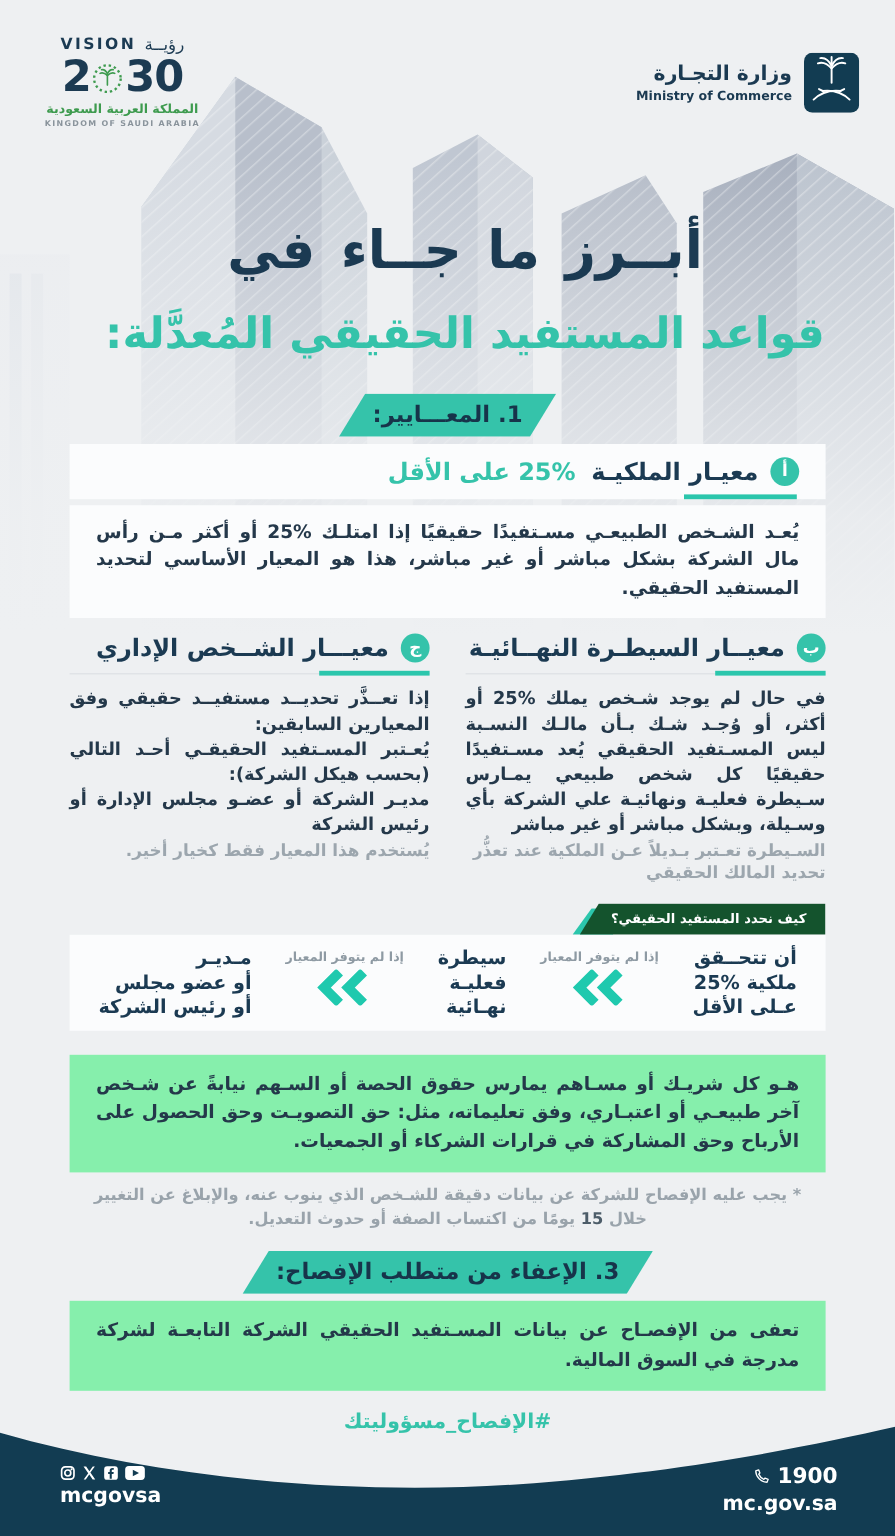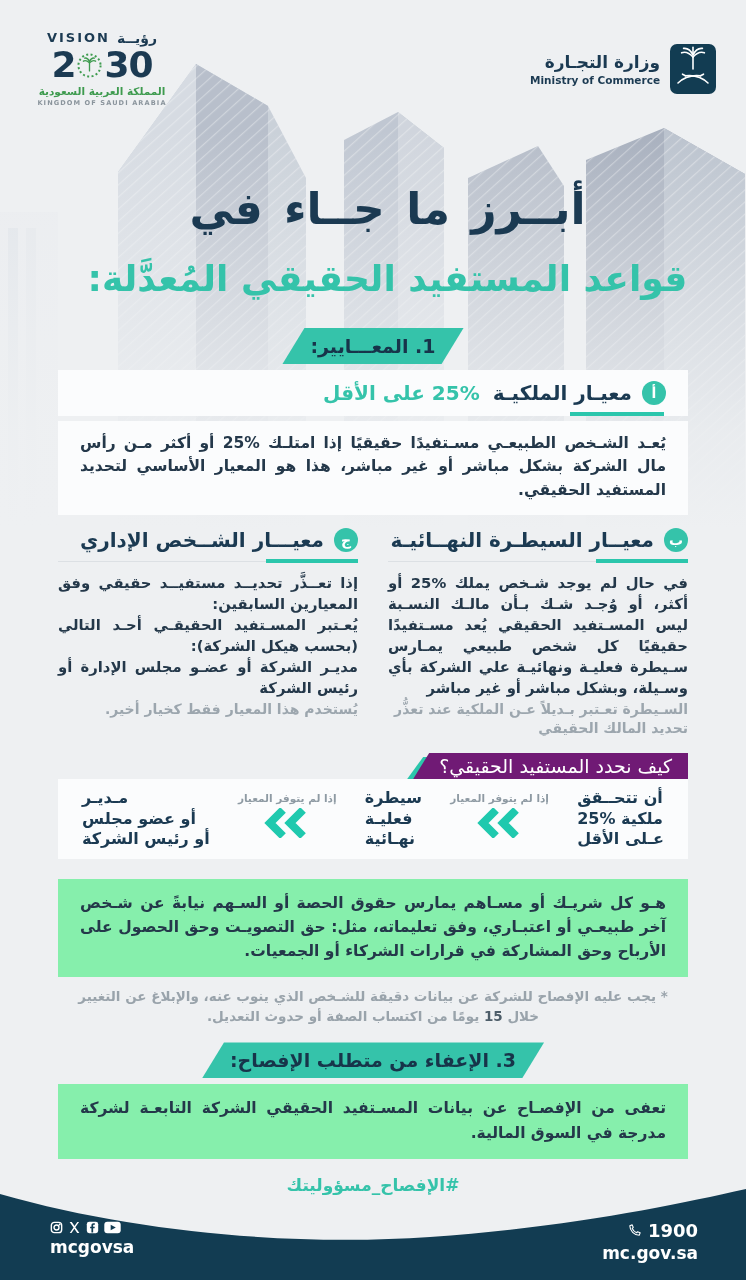--- a/index.html
+++ b/index.html
@@ -9,21 +9,21 @@
     background:#EEF0F2; font-family:"DejaVu Sans", sans-serif; direction:rtl;
   }
   
   .skyline { position:absolute; top:0; left:0; width:746px; height:540px; opacity:.55; }
   .sky-fade { position:absolute; top:130px; left:0; width:746px; height:420px;
     background:linear-gradient(to bottom, rgba(238,240,242,0) 0%, rgba(238,240,242,.55) 40%, rgba(238,240,242,.9) 72%, #EEF0F2 95%); }
   
   .vision { position:absolute; top:30px; left:36px; width:132px; text-align:center; direction:ltr; color:#1B3A52; }
   .vision-row1 { display:flex; justify-content:center; gap:7px; }
   .vision-en { font-size:13px; letter-spacing:2px; font-weight:bold; }
-  .vision-ar { font-size:14px; font-weight:bold; }
+  .vision-ar { font-size:14px; font-weight:normal; }
   .vision-year { display:flex; justify-content:center; align-items:center; font-size:36px; font-weight:bold; letter-spacing:-1px; line-height:1; margin-top:1px; }
   .vision-country-ar { color:#3E9B4F; font-size:10.5px; font-weight:bold; margin-top:2px; }
   .vision-country-en { color:#8A949C; font-size:6.6px; letter-spacing:1.1px; font-weight:bold; margin-top:2px; }
   .ministry { position:absolute; top:44px; right:30px; display:flex; align-items:center; gap:10px; direction:ltr; }
   .ministry-txt { text-align:right; color:#1B3A52; }
   .ministry-ar { font-size:17px; font-weight:bold; }
   .ministry-en { font-size:10.5px; font-weight:bold; margin-top:2px; }
   
   .title-block { position:absolute; top:183px; left:0; right:0; text-align:center;padding-left:29px; }
   .title-1 { font-size:44px; font-weight:bold; color:#1B3A52; word-spacing:6px; }
@@ -49,24 +49,24 @@
   .col-head { display:flex; align-items:center; padding-bottom:9px; border-bottom:1px solid #DCE0E4; position:relative; margin-bottom:10px; }
   .col-head::after { content:""; position:absolute; bottom:-2.5px; right:0; width:92px; height:4px; background:#2BC6AC; }
   .col-body { font-size:14.8px; font-weight:bold; color:#24384A; line-height:1.42; text-align:justify; text-align-last:right; }
   .col-note { color:#9CA6AE; font-weight:bold; font-size:14px; line-height:1.4; margin-top:2px; text-align:right; }
   .preline { white-space:pre-line; }
   
   .flow { margin-bottom:20px; }
   .flow-tab-wrap { position:relative; width:fit-content; }
   .flow-tab-wrap::before { content:""; position:absolute; left:-6px; top:4px; bottom:0; width:34px;
     background:#2BC6AC; clip-path:polygon(16px 0, 100% 0, 100% 100%, 0 100%); }
-  .flow-tab { position:relative; background:#701a75; color:#fff; font-size:19px; font-weight:normal;
+  .flow-tab { position:relative; background:#14532d; color:#fff; font-size:11px; font-weight:bold;
     height:26px; line-height:26px; padding:0 16px 0 26px; clip-path:polygon(16px 0, 100% 0, 100% 100%, 0 100%); }
   .flow-bar { background:#FBFCFD; height:80px; display:flex; align-items:center; justify-content:space-between; padding:0 24px; }
-  .flow-step { font-size:16px; font-weight:bold; color:#1B3A52; text-align:left; line-height:1.3; }
+  .flow-step { font-size:16px; font-weight:bold; color:#1B3A52; text-align:right; line-height:1.3; }
   .flow-conn { display:flex; flex-direction:column; align-items:center; gap:4px; margin-top:-8px; }
   .conn-label { font-size:10.5px; color:#8E9AA3; font-weight:bold; }
   
   .sec-body { background:#86efac; padding:12px 22px 14px; font-size:15.5px; font-weight:bold; color:#24384A;
     line-height:1.55; text-align:justify; text-align-last:right; margin-bottom:9px; }
   .s2-note { color:#99A3AB; font-size:13.5px; font-weight:bold; line-height:1.5; text-align:center; margin:0 10px 16px; }
   .s2-note b { color:#4D5D69; }
   .hashtag { color:#35C3AA; font-weight:bold; font-size:17px; text-align:center; margin-top:16px; }
   
   .footer { position:absolute; left:0; right:0; bottom:0; height:96px; }

